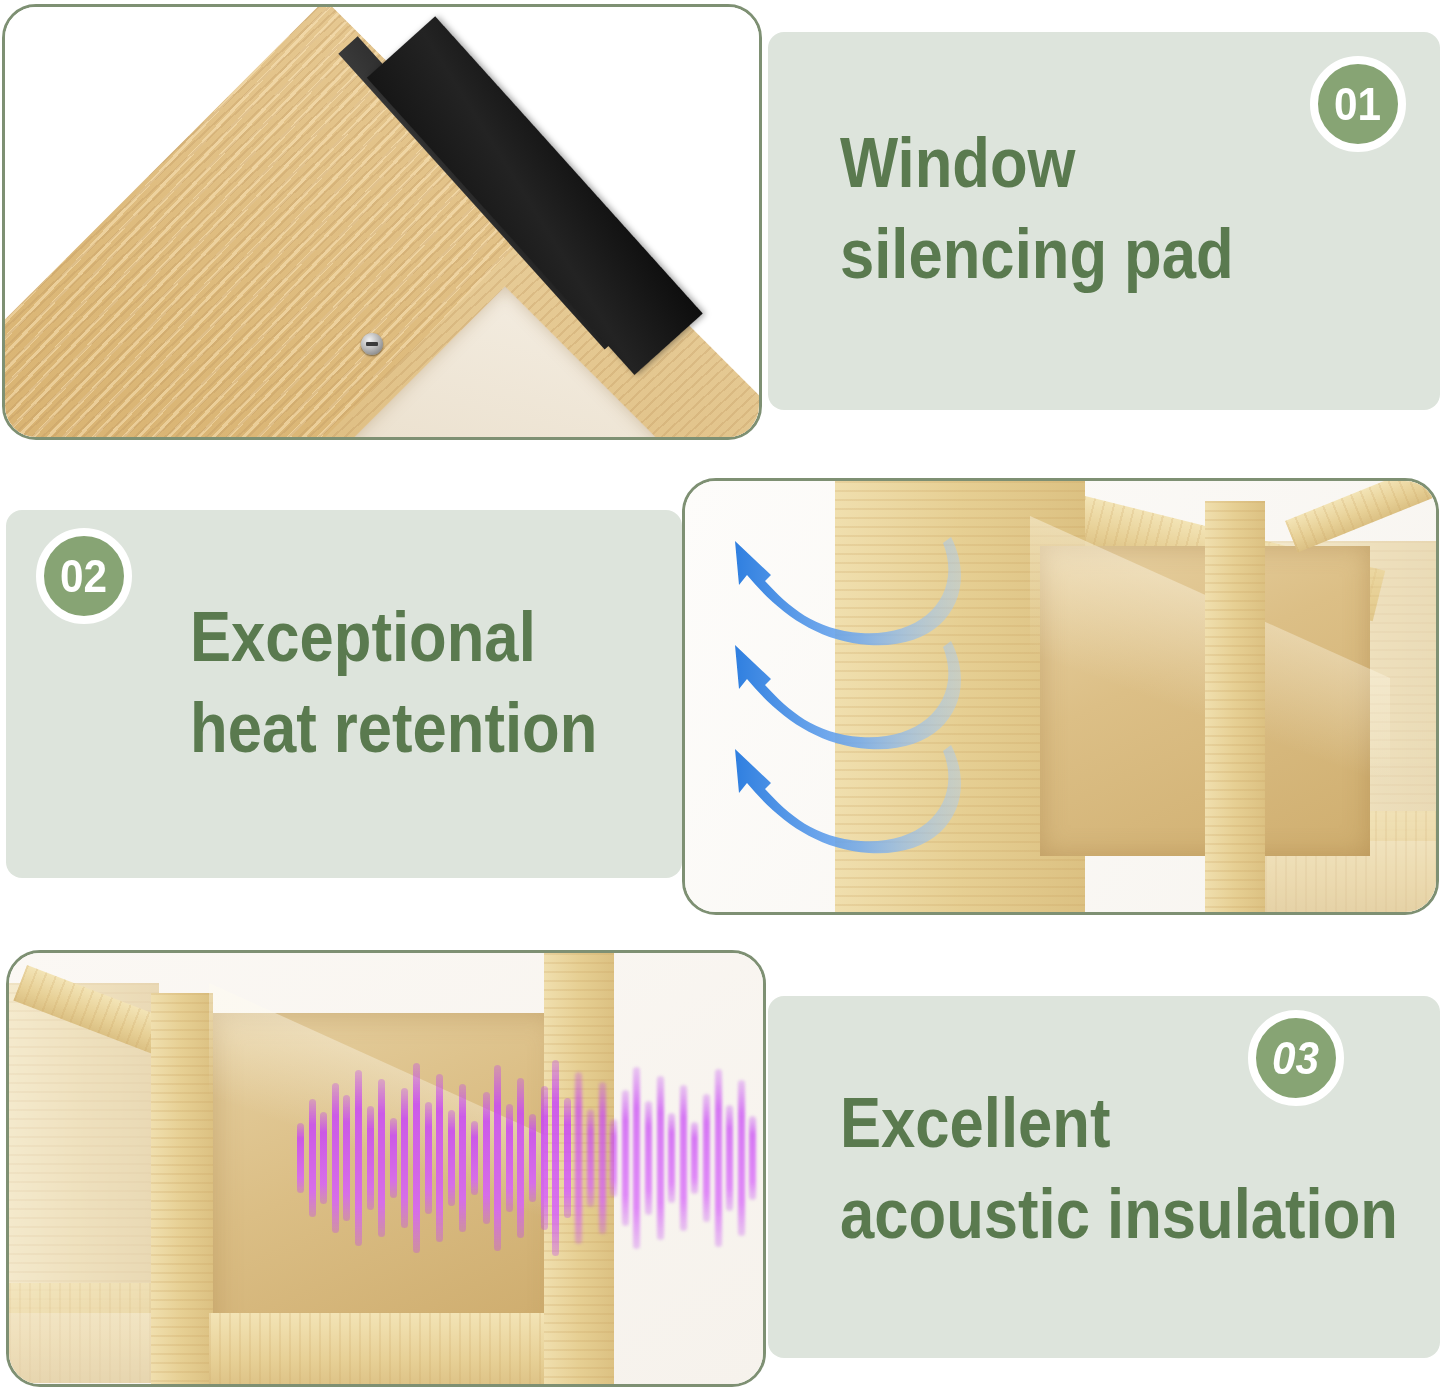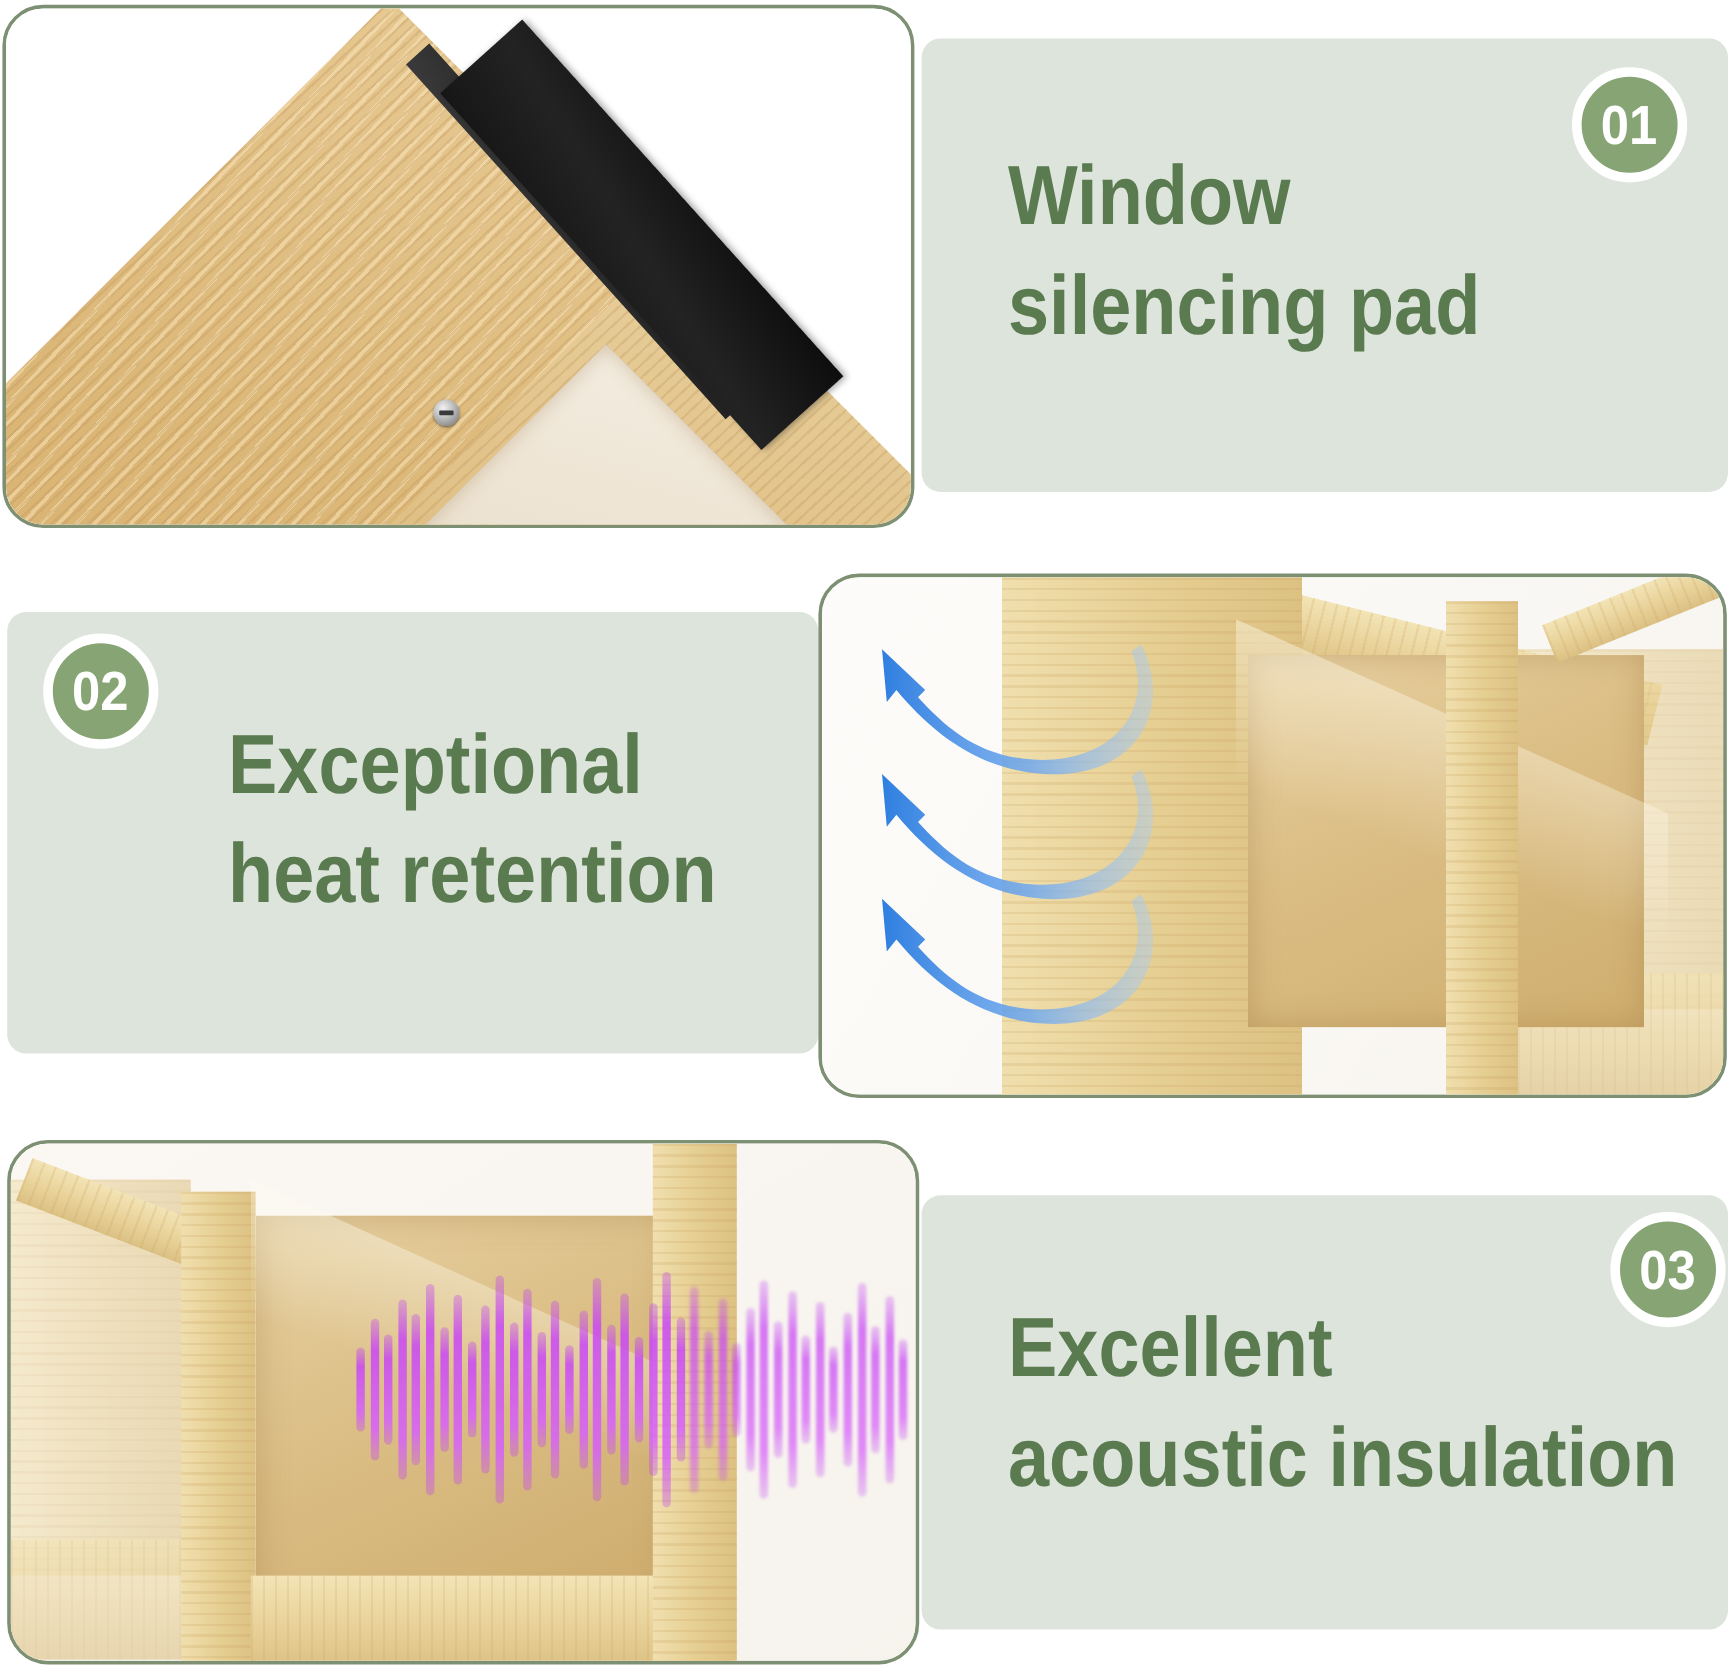--- a/index.html
+++ b/index.html
@@ -183,21 +183,21 @@
     background: linear-gradient(200deg, rgba(255,252,240,.9) 0%, rgba(255,252,240,0) 52%);
     clip-path: polygon(0 0, 100% 48%, 100% 100%, 0 100%);
   }
   .p3-base{ left:200px; top:360px; width:400px; height:77px; }
   .p3-rpost{ left:535px; top:0px; width:70px; height:437px; }
   .wavebar{ position:absolute; width:7px; border-radius:4px; }
 
   
   #text3 { left: 768px; top: 996px; width: 672px; height: 362px; }
   #head3 { left: 840px; top: 1078px; }
-  #badge3 { left: 1342px; top: 1010px; }
+  #badge3 { left: 1248px; top: 1010px; font-style: italic; }
 </style>
 </head>
 <body>
 
 <div class="photo-panel" id="photo1">
   <div class="p1-stage">
     <div class="p1-wood"></div>
     <div class="p1-wood2"></div>
     <div class="p1-inner"></div>
     <div class="p1-pad-edge"></div>

